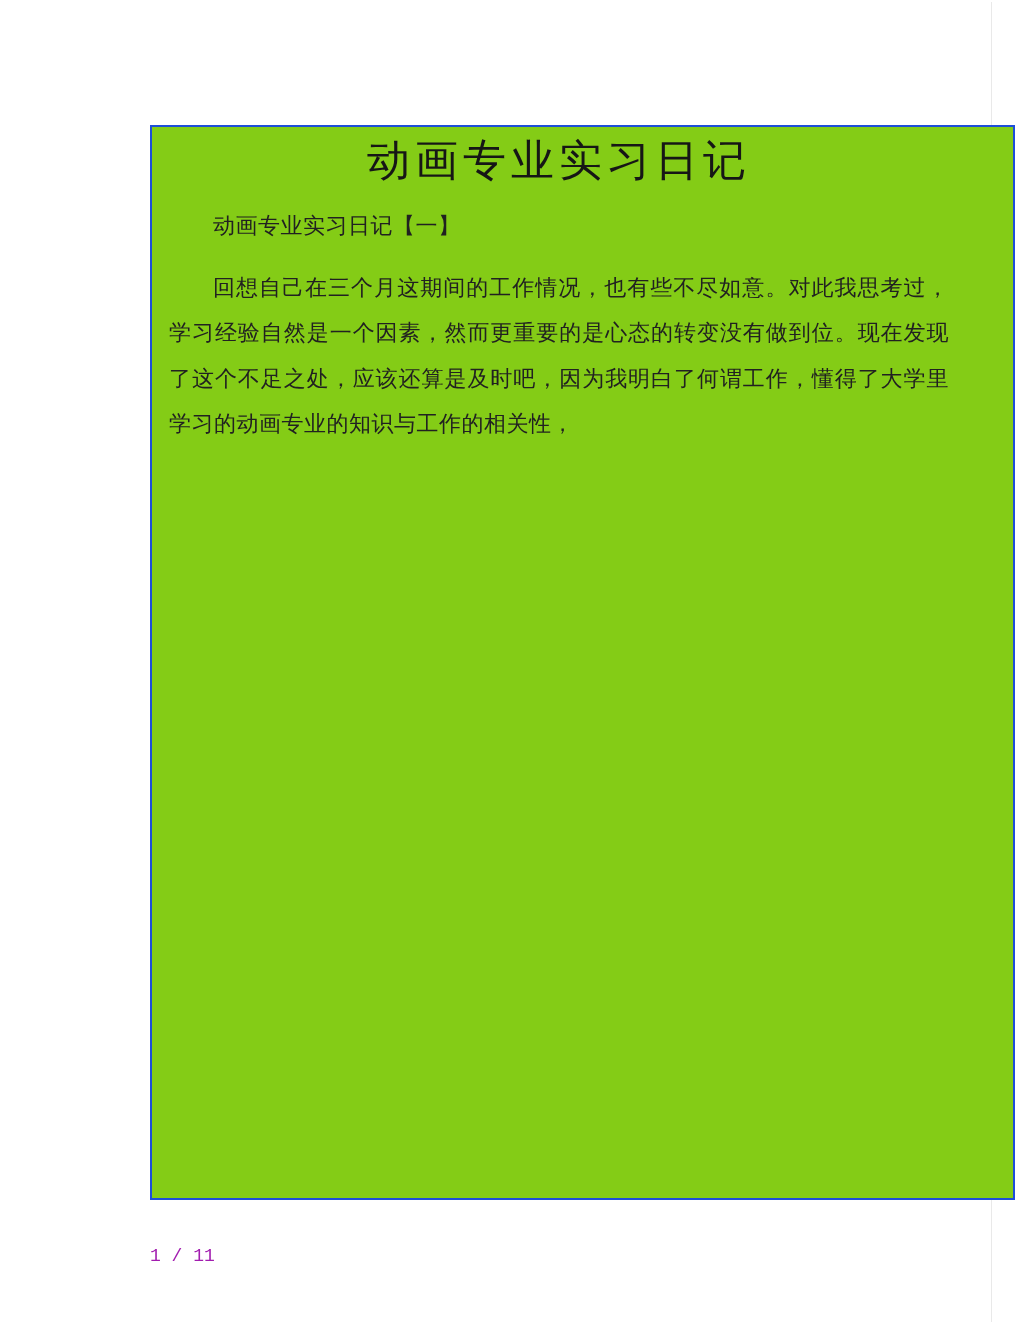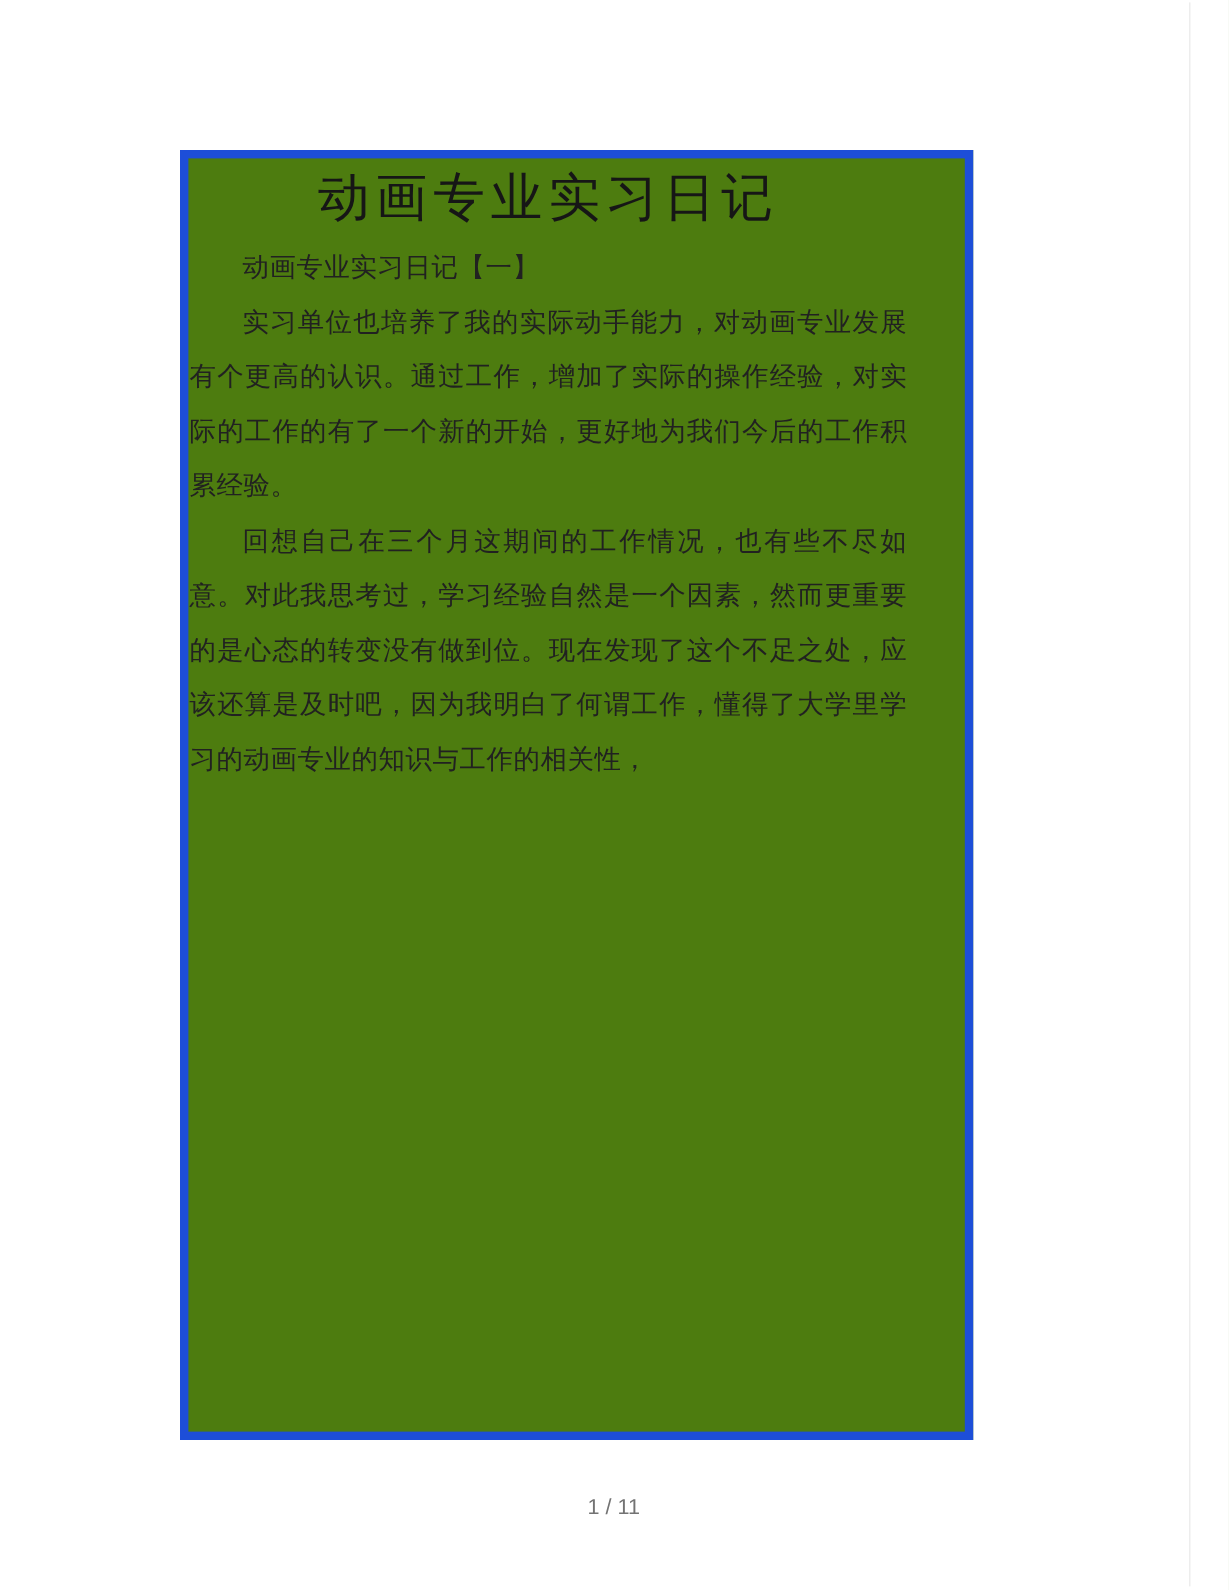--- a/index.html
+++ b/index.html
@@ -19,68 +19,66 @@
     left: 991px;
     top: 2px;
     width: 1px;
     height: 1320px;
     background: #e9e9e9;
   }
   .text-frame {
     position: absolute;
     left: 150px;
     top: 125px;
-    width: 661px;
+    width: 865px;
     height: 1075px;
     box-sizing: border-box;
-    border: 7px solid #1d4ed8;
-    background: #4d7c0f;
+    border: 2px solid #1d4ed8;
+    background: #84cc16;
     padding: 0 48px 0 1px;
     overflow: visible;
   }
   .doc-title {
     margin: 8px 0 10px 0;
     padding: 0;
     text-align: center;
     font-size: 43px;
     font-weight: 400;
     letter-spacing: 5px;
     line-height: 52px;
     color: #161616;
     white-space: nowrap;
   }
   .doc-body p {
-    margin: 0;
+    margin: 16px;
     padding: 0;
     font-size: 22px;
     line-height: 45.5px;
     color: #212121;
     text-align: justify;
     text-indent: 2em;
     letter-spacing: 0.5px;
-    font-family: Liberation Mono, monospace;
   }
   .page-number {
     position: absolute;
     left: 150px;
     top: 1246px;
     width: 723px;
-    text-align: center;
-    font-family: Liberation Sans, sans-serif;
+    text-align: left;
+    font-family: Liberation Mono, monospace;
     font-size: 18px;
-    color: #737373;
+    color: #a21caf;
   }
 </style>
 </head>
 <body>
 
 <div class="page-edge-line"></div>
 
 <div class="text-frame">
   <h1 class="doc-title">动画专业实习日记</h1>
   <div class="doc-body">
     <p>动画专业实习日记【一】</p>
-    <p>实习单位也培养了我的实际动手能力，对动画专业发展有个更高的认识。通过工作，增加了实际的操作经验，对实际的工作的有了一个新的开始，更好地为我们今后的工作积累经验。</p>
     <p>回想自己在三个月这期间的工作情况，也有些不尽如意。对此我思考过，学习经验自然是一个因素，然而更重要的是心态的转变没有做到位。现在发现了这个不足之处，应该还算是及时吧，因为我明白了何谓工作，懂得了大学里学习的动画专业的知识与工作的相关性，</p>
   </div>
 </div>
 
 <div class="page-number">1 / 11</div>
 
 </body></html>

